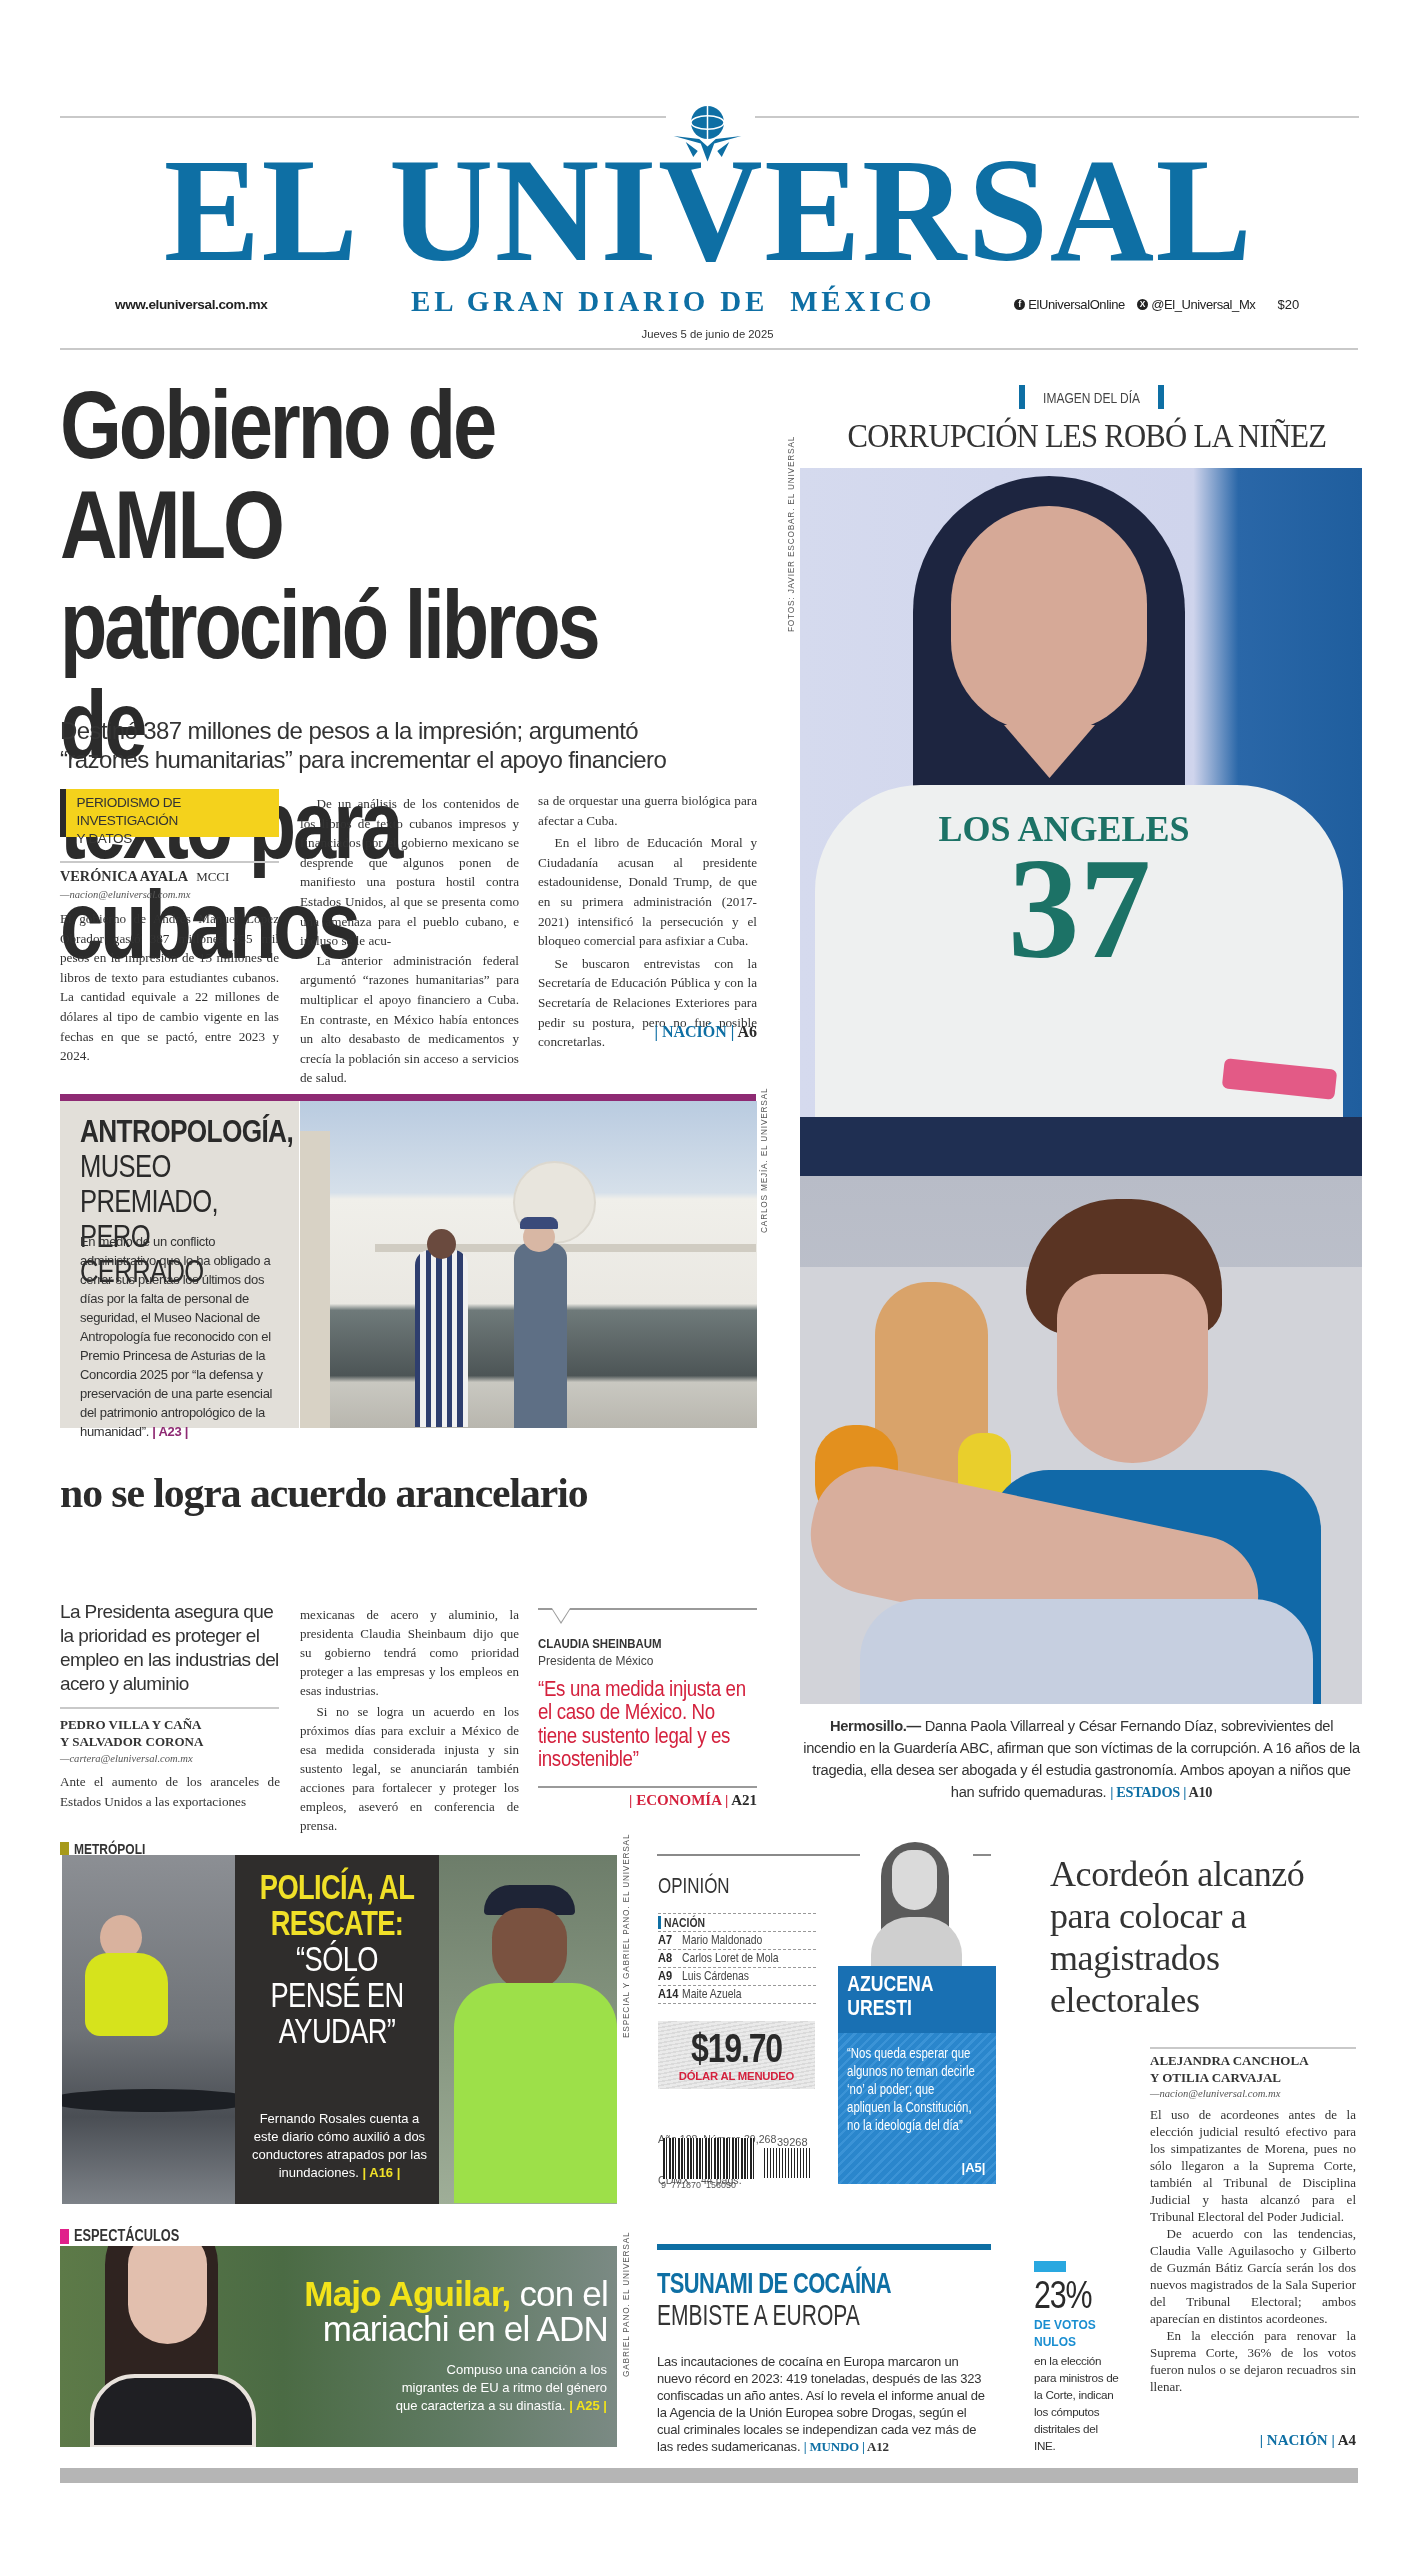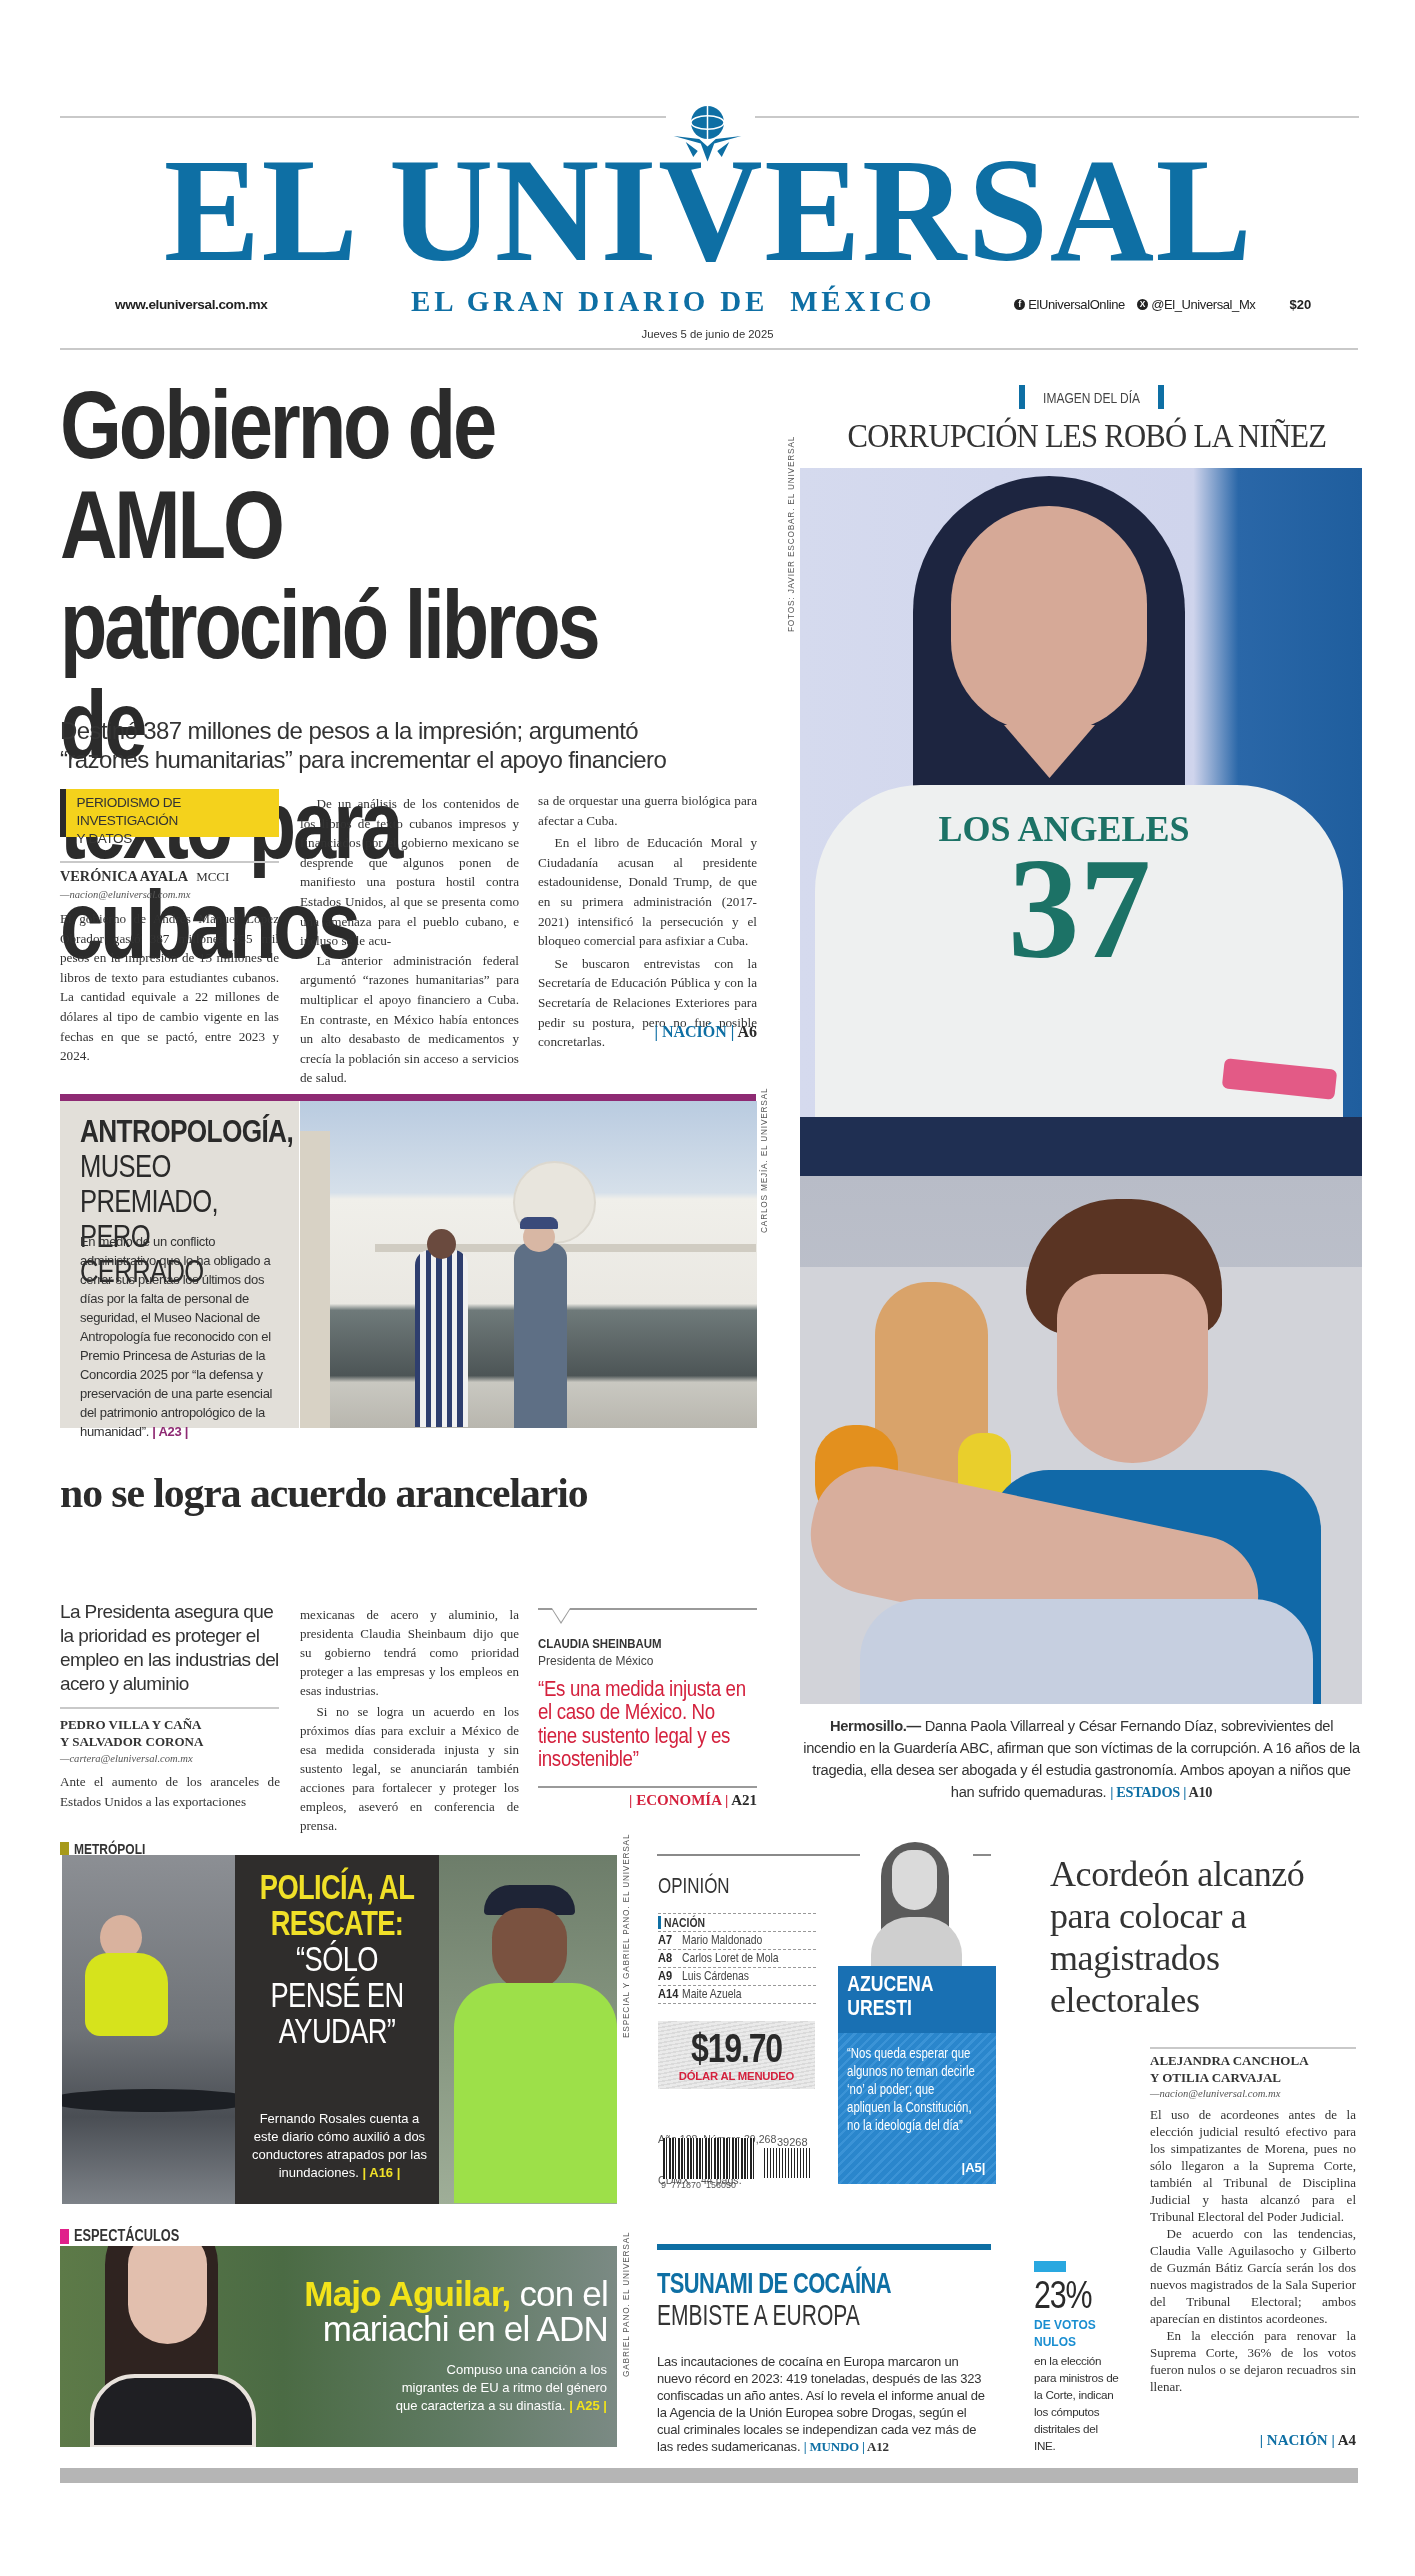--- a/index.html
+++ b/index.html
@@ -35,21 +35,21 @@
 <div class="abs serif" style="left:112px; top:134px; width:1193px; text-align:center; font-size:149px; font-weight:bold; color:#0e6fa4; line-height:151px; letter-spacing:1.5px; transform:scaleX(0.97);">EL UNIVERSAL</div>
 
 <div class="abs" style="left:115px; top:297px; font-size:13.6px; font-weight:bold; color:#222; letter-spacing:-0.4px;">www.eluniversal.com.mx</div>
 <div class="abs serif" style="left:411px; top:285px; font-size:29px; color:#0e6fa4; letter-spacing:3.8px; font-weight:bold; white-space:pre;">EL GRAN DIARIO DE  MÉXICO</div>
 
 <div class="abs" style="left:1014px; top:297px; font-size:13px; color:#222; display:flex; align-items:center; gap:3px;">
   <span style="display:inline-block; width:11.3px; height:11.3px; border-radius:50%; background:#222; color:#fff; font-size:9px; text-align:center; line-height:11.3px; font-weight:bold;">f</span>
   <span style="letter-spacing:-0.4px;">ElUniversalOnline</span>
   <span style="display:inline-block; width:11.3px; height:11.3px; border-radius:50%; background:#222; color:#fff; font-size:8.3px; text-align:center; line-height:11.3px; margin-left:9px; font-weight:bold;">X</span>
   <span style="letter-spacing:-0.4px;">@El_Universal_Mx</span>
-  <span style="margin-left:31px; font-weight:bold;">$20</span>
+  <span style="margin-left:19px; font-weight:normal;">$20</span>
 </div>
 
 <div class="abs" style="left:0; width:1415px; text-align:center; top:328px; font-size:11.3px; color:#333;">Jueves 5 de junio de 2025</div>
 <div class="rule" style="left:60px; top:348px; width:1298px;"></div>
 
 <div class="abs" style="left:60px; top:375px; width:725px; font-size:97px; line-height:100px; font-weight:bold; color:#2b2b2b; letter-spacing:-3.8px;">
   <div style="transform:scaleX(0.82); transform-origin:left;">Gobierno de AMLO</div>
   <div style="transform:scaleX(0.80); transform-origin:left;">patrocinó libros de</div>
   <div style="transform:scaleX(0.80); transform-origin:left;">texto para cubanos</div>
 </div>

